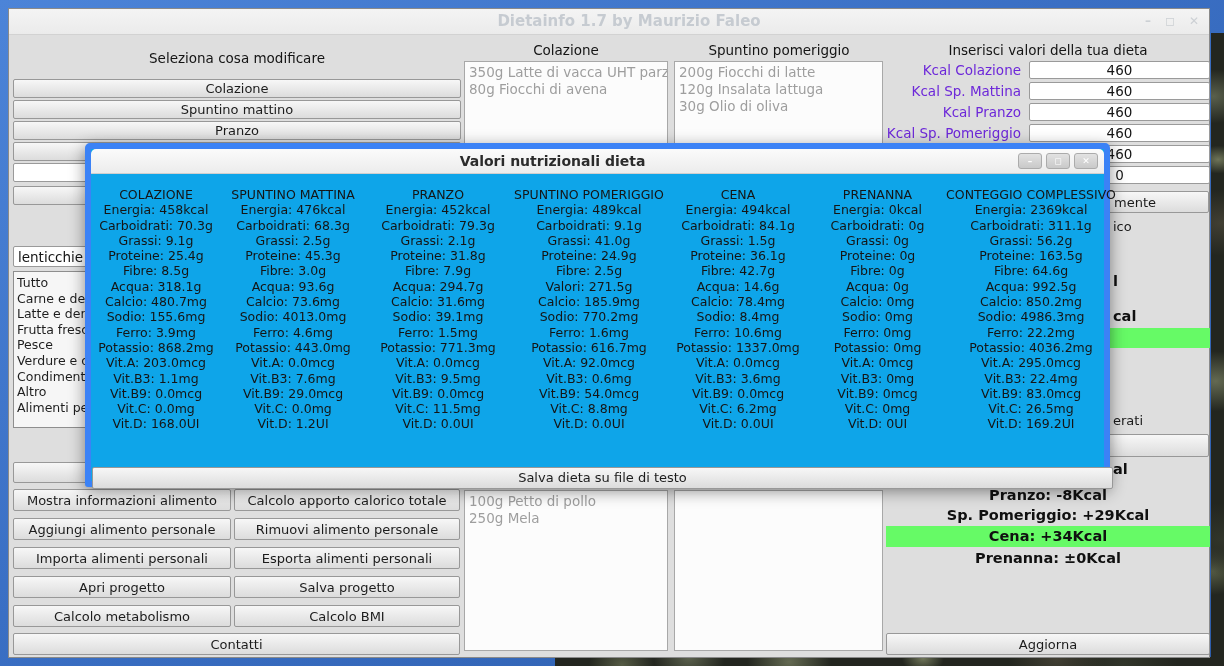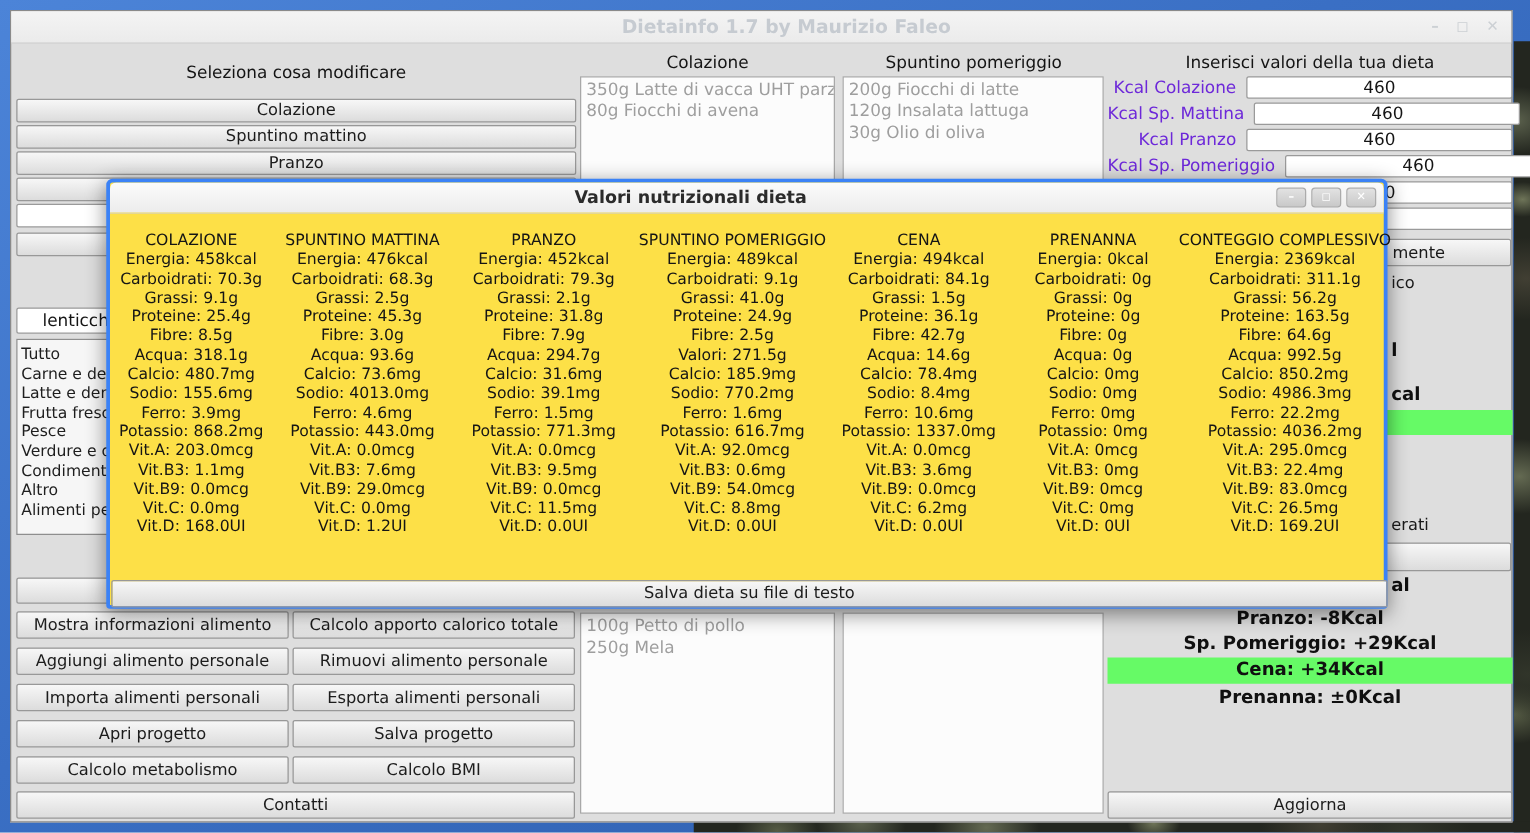--- a/index.html
+++ b/index.html
@@ -41,21 +41,21 @@
 
   .gtk-btn{
     display:block;box-sizing:border-box;width:100%;
     background:linear-gradient(#f7f7f7,#dcdcdc);
     border:1px solid #989898;border-radius:2px;
     font-family:inherit;font-size:13px;color:#1c1c1c;text-align:center;
     padding:0;line-height:17px;
   }
   .gtk-input{
     box-sizing:border-box;background:#ffffff;border:1px solid #9a9a9a;border-radius:2px;
-    font-family:inherit;font-size:13.5px;color:#141414;padding:0 20px;
+    font-family:inherit;font-size:13.5px;color:#141414;padding:0 4px;
   }
   .meal-btn{height:19px;margin-bottom:2px;}
 
   #category-list{
     background:#f6f6f6;border:1px solid #8e8e8e;padding:3px 3px;overflow:hidden;
   }
   .cat-item{font-size:12.5px;line-height:15.6px;color:#1e1e1e;white-space:nowrap;}
 
   .textarea-box{
     background:#fcfcfc;border:1px solid #a8a8a8;padding:2px 4px;overflow:hidden;
@@ -66,21 +66,21 @@
   .kcal-label{width:135px;text-align:right;padding-right:8px;font-size:13.5px;color:#6d28d9;white-space:nowrap;}
   .kcal-input{flex:1;height:18px;text-align:center;font-size:13.5px;}
 
   .frag{font-size:13px;color:#1a1a1a;white-space:nowrap;}
   .frag-bold{font-size:14.5px;font-weight:bold;color:#101010;white-space:nowrap;}
   .status-line{width:324px;text-align:center;font-weight:bold;font-size:14.5px;color:#101010;line-height:16px;height:16px;}
   .status-line.hl{height:21px;line-height:21px;}
 
   #dialog{
     position:absolute;left:85px;top:143px;width:1025px;height:344px;
-    background:#fde047;border:3px solid #3b82f6;border-radius:5px 5px 3px 3px;
+    background:#0ea5e9;border:6px solid #3b82f6;border-radius:5px 5px 3px 3px;
     box-shadow:0 4px 16px rgba(0,0,0,0.45);box-sizing:border-box;z-index:20;
   }
   #dialog-titlebar{
     position:absolute;left:0;top:0;right:0;height:24px;
     background:linear-gradient(#fbfbfb,#ececec);border-bottom:1px solid #cfcfcf;
     border-radius:5px 5px 0 0;
   }
   #dialog-title{display:block;text-align:center;margin-right:90px;line-height:24px;font-weight:bold;font-size:14px;color:#2b2b2b;}
   .dlg-controls{position:absolute;right:6px;top:4px;display:flex;gap:4px;}
   .dlg-controls span{

